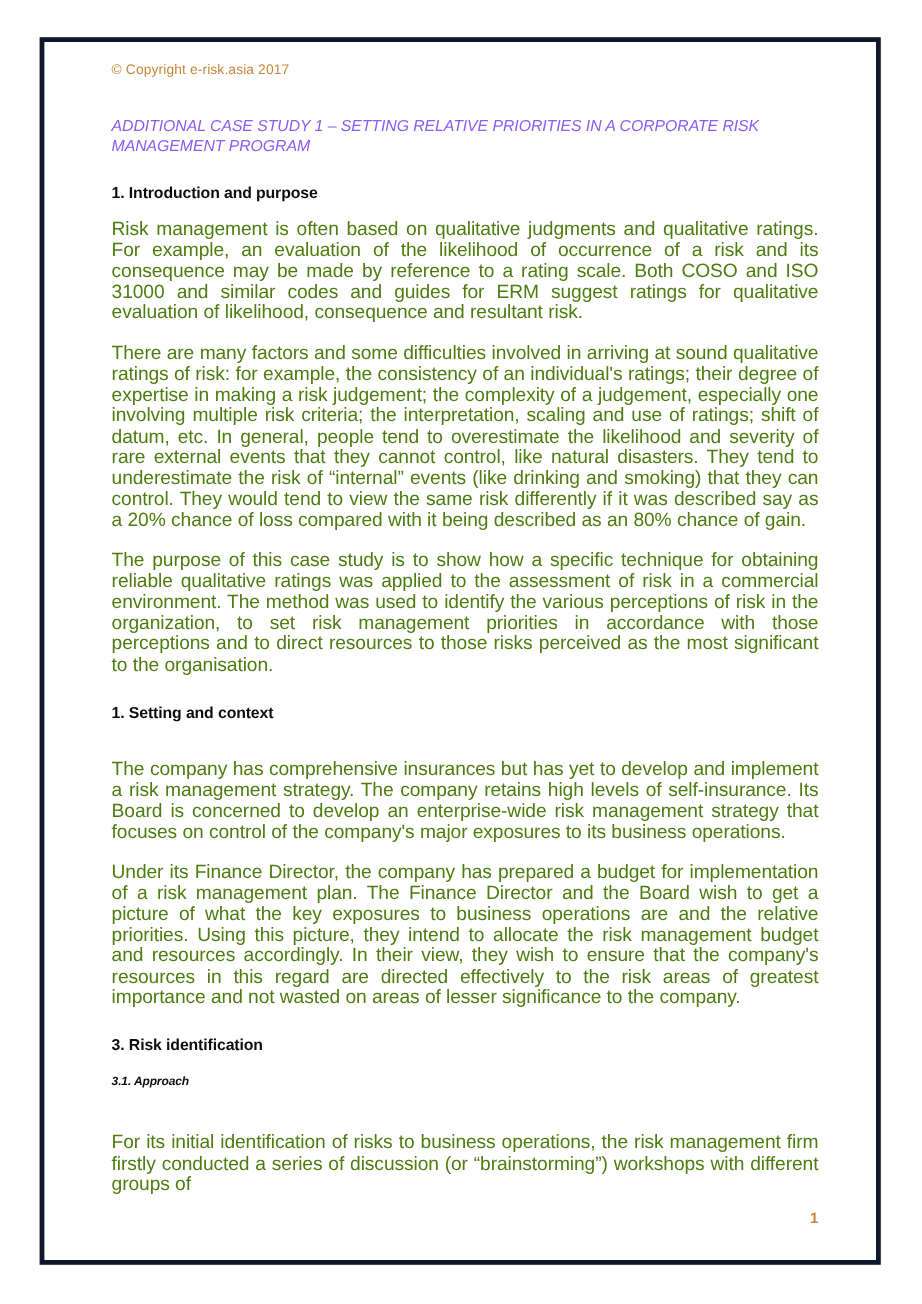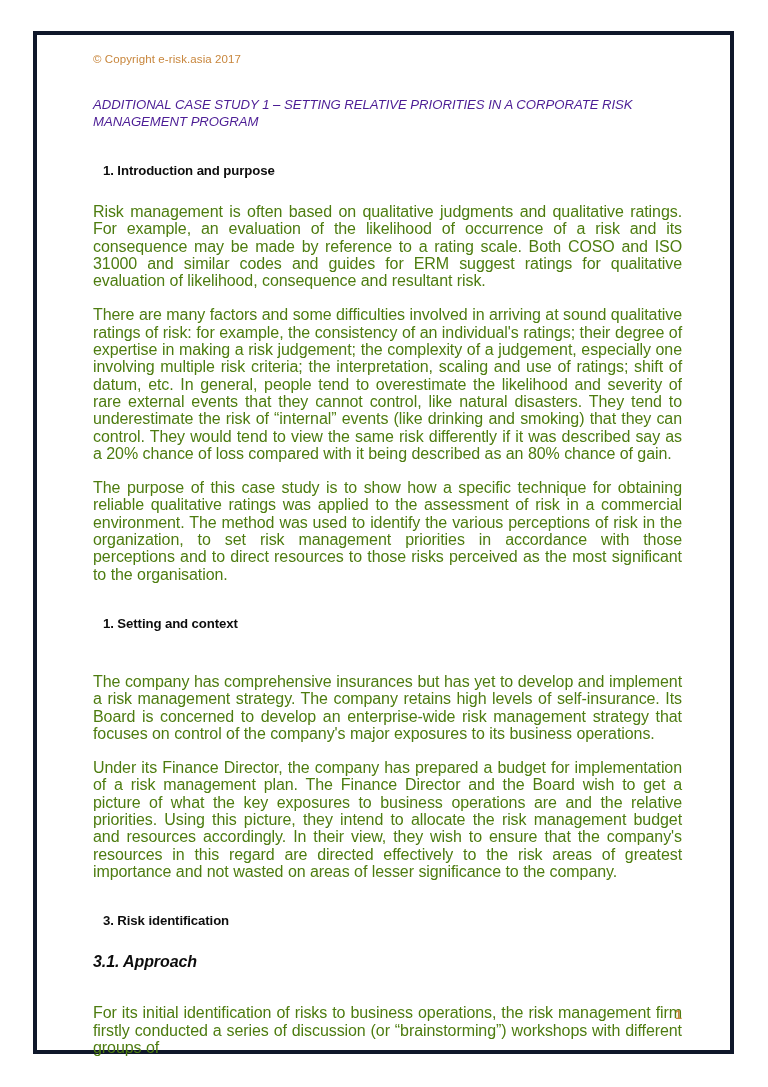--- a/index.html
+++ b/index.html
@@ -43,40 +43,40 @@
     letter-spacing: 0.1px;
     margin: 0;
     padding-top: 5px;
   }
 
   
   .doc-title {
     font-style: italic;
     font-size: 13.2px;
     line-height: 17px;
-    color: #4c1d95;
+    color: #8b5cf6;
     margin: 0;
     padding-top: 29px;
     letter-spacing: -0.05px;
     text-align: left;
   }
 
   
   .h-section {
     font-weight: bold;
     font-size: 13.2px;
     line-height: 17px;
     color: #0d0d0d;
-    margin: 10px;
+    margin: 0;
     letter-spacing: -0.1px;
   }
   .h-sub {
     font-weight: bold;
     font-style: italic;
-    font-size: 16px;
+    font-size: 10px;
     line-height: 17px;
     color: #0d0d0d;
     margin: 0;
     letter-spacing: -0.1px;
   }
 
   
   .para {
     font-size: 16px;
     line-height: 17.3px;

